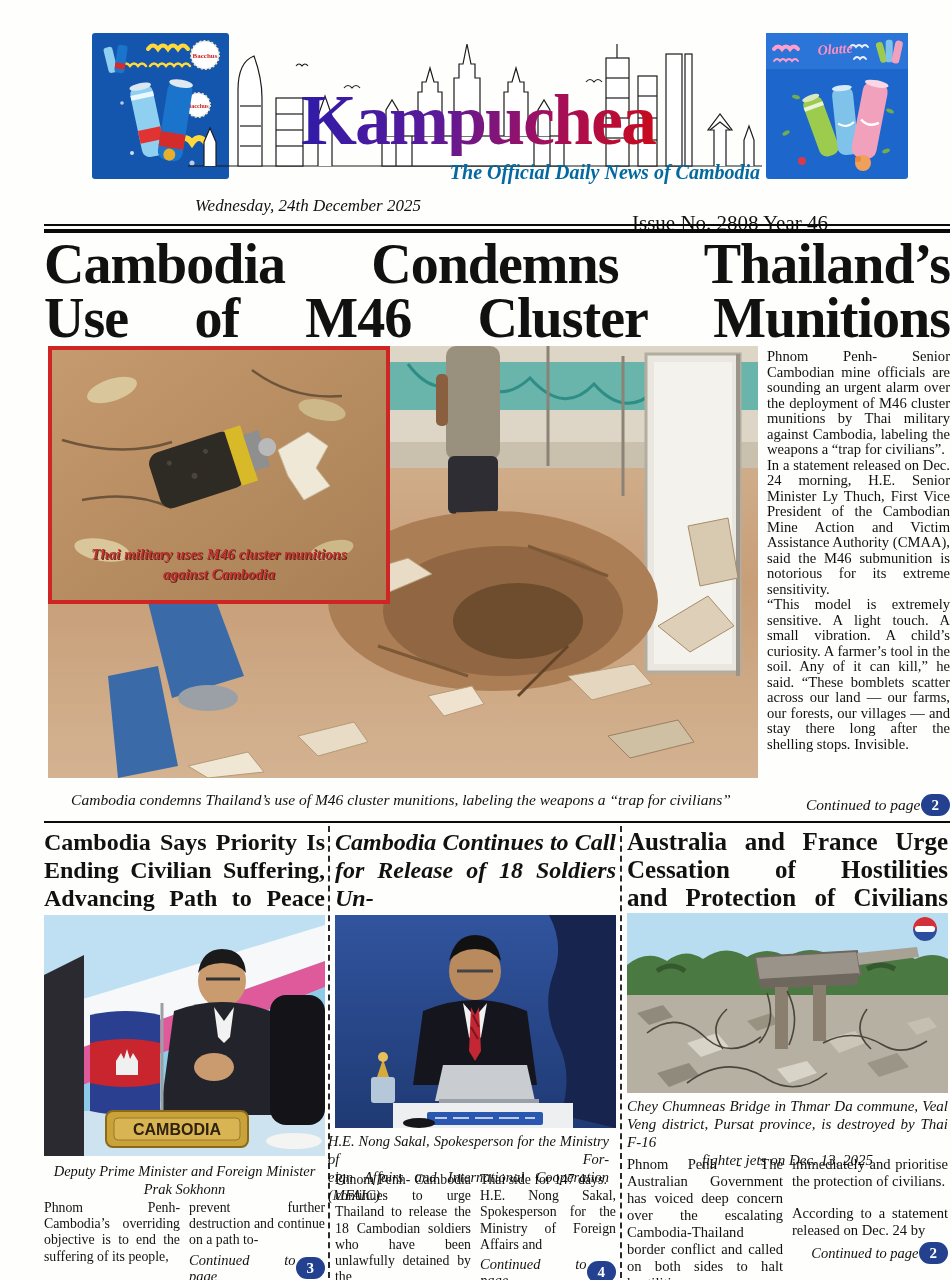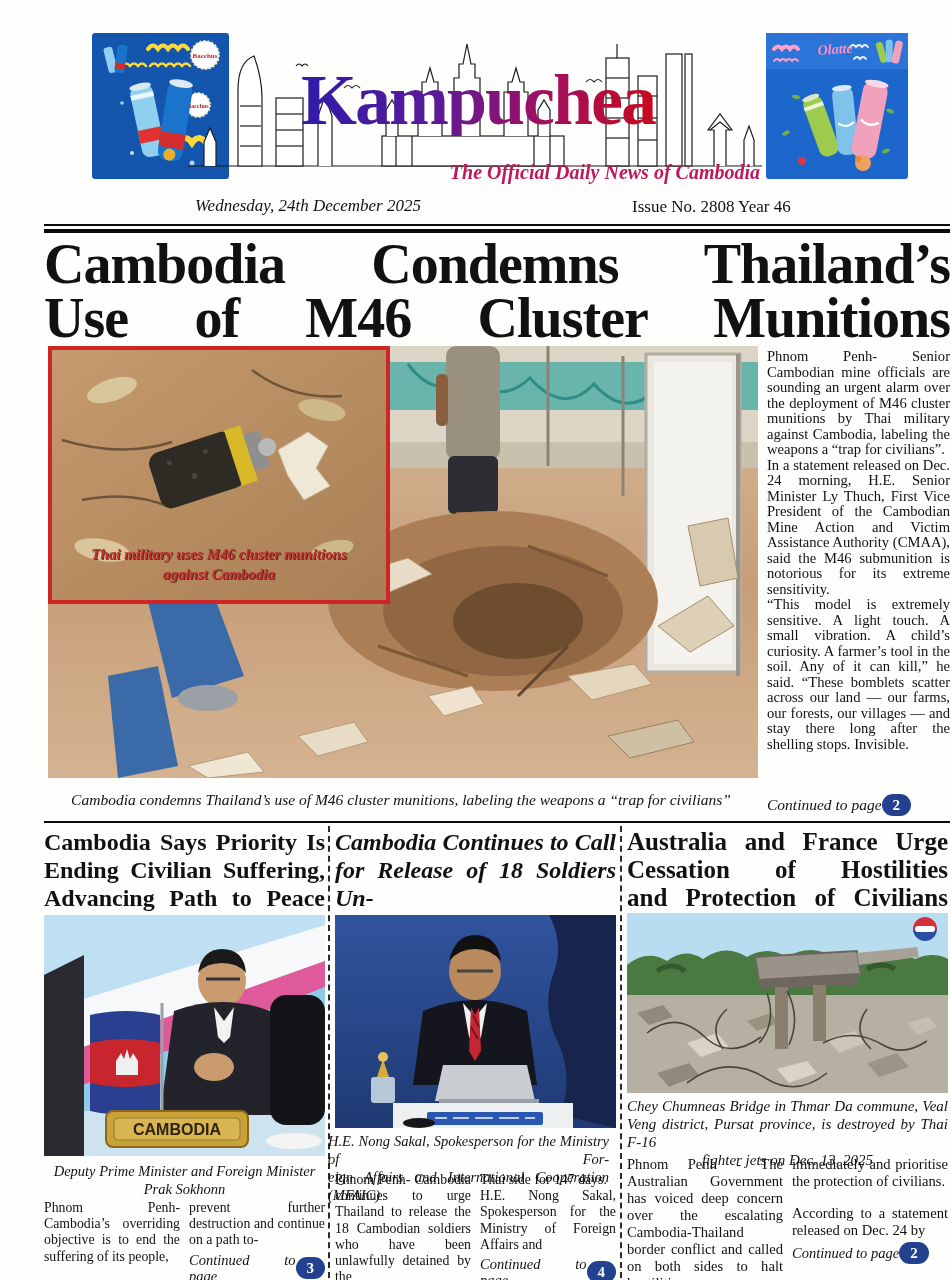--- a/index.html
+++ b/index.html
@@ -2,48 +2,48 @@
 <html><head>
 <meta charset="utf-8">
 <style>
   html,body{margin:0;padding:0;background:#e8e8e8;}
   .page{position:relative;width:951px;height:1280px;background:#fefefc;margin:0 auto;
         font-family:"Liberation Serif",serif;color:#111;overflow:hidden;}
   
   .ad{position:absolute;overflow:hidden;}
   .ad svg{display:block;}
   .skyline{position:absolute;left:186px;top:26px;width:578px;height:156px;}
-  .mast-title{position:absolute;left:205px;top:64px;width:546px;text-align:center;
+  .mast-title{position:absolute;left:205px;top:84px;width:546px;text-align:center;
       font-size:72px;font-weight:bold;letter-spacing:-2px;line-height:1;
       background:linear-gradient(100deg,#1c1cae 8%,#5a1a9a 42%,#a01060 62%,#d40808 88%);
       -webkit-background-clip:text;background-clip:text;color:transparent;}
   .tagline{position:absolute;left:360px;top:161px;width:400px;text-align:right;
-      font-size:20px;font-weight:bold;font-style:italic;color:#be185d;}
+      font-size:20px;font-weight:bold;font-style:italic;color:#0369a1;}
   .dateline-date{position:absolute;left:195px;top:196px;font-size:17px;font-style:italic;}
-  .dateline-issue{position:absolute;left:632px;top:197px;font-size:17px;}
+  .dateline-issue{position:absolute;left:632px;top:211px;font-size:21px;}
   .top-rule{position:absolute;left:44px;top:224px;width:906px;height:3px;
       border-top:2px solid #0a0a0a;border-bottom:4px solid #0a0a0a;}
   
   .lead-hl{position:absolute;left:44px;top:237px;width:906px;}
   .hl-line{font-size:56px;font-weight:bold;line-height:54px;letter-spacing:-1px;
       text-align:justify;text-align-last:justify;}
   .main-photo{position:absolute;left:48px;top:346px;width:710px;height:432px;background:#8b5cf6;}
   .main-photo svg{display:block;width:710px;height:432px;}
   .inset{position:absolute;left:0;top:0;width:342px;height:258px;border:4px solid #cf2525;
       box-sizing:border-box;background:#b98c62;}
   .inset svg{display:block;width:334px;height:250px;}
   .inset-cap{position:absolute;left:8px;right:8px;bottom:16px;text-align:center;
       font-style:italic;font-weight:bold;font-size:15px;line-height:20px;color:#c22f2f;
       text-shadow:1px 1px 0 rgba(70,25,12,.85);}
   .lead-caption{position:absolute;left:44px;top:791px;width:714px;text-align:center;
       font-style:italic;font-size:15.5px;}
   .lead-body{position:absolute;left:767px;top:349px;width:183px;height:468px;
       font-size:14.6px;line-height:15.5px;text-align:justify;overflow:hidden;}
   .lead-body p{margin:0;}
-  .cont{display:flex;align-items:center;justify-content:flex-start;
+  .cont{display:flex;align-items:center;justify-content:flex-end;
       font-style:italic;font-size:15.5px;}
   .lead-cont{position:absolute;left:0;right:0;bottom:1px;}
   .badge{display:inline-block;background:#23418f;color:#fff;border-radius:13px;
       padding:0 11px;font-style:normal;font-weight:bold;font-size:15px;line-height:22px;}
   
   .bottom-rule{position:absolute;left:44px;top:821px;width:906px;border-top:2px solid #0a0a0a;}
   .vdash{position:absolute;top:826px;height:452px;border-left:2px dashed #2a2a2a;}
   .article{position:absolute;}
   .a-hl .hl2{font-size:24px;font-weight:bold;line-height:28px;text-align:justify;text-align-last:justify;}
   .a-hl .it{font-style:italic;}

